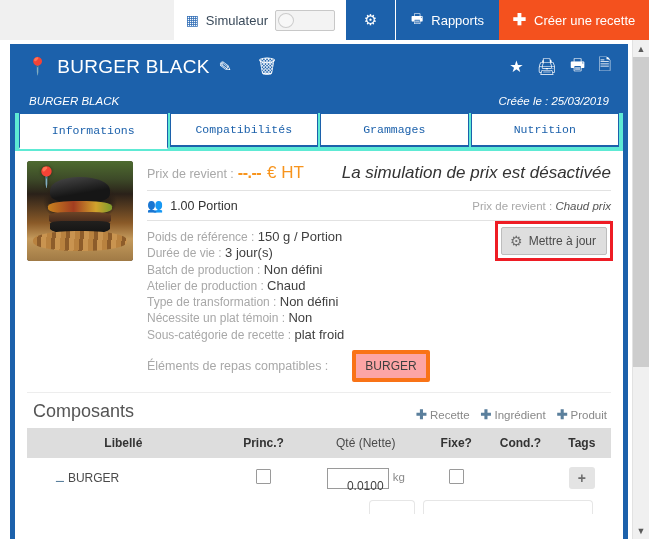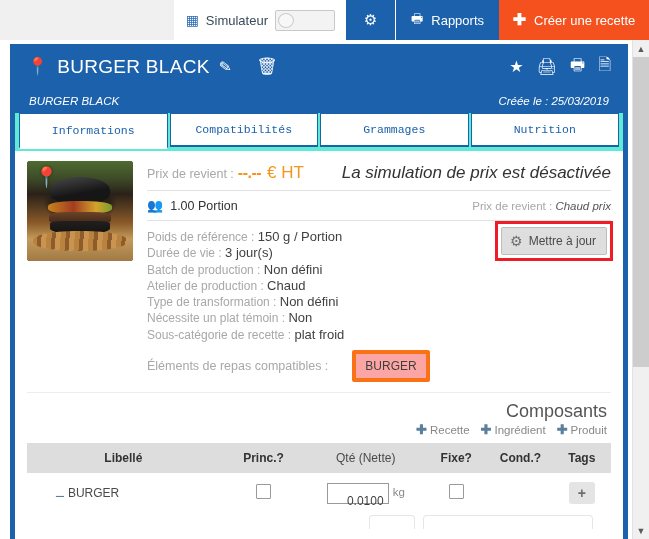--- a/index.html
+++ b/index.html
@@ -220,21 +220,20 @@
     border-radius: 2px;
   }
   .gear-grey { color: #6d6d6d; font-size: 14px; }
 
   
   .comp-head {
     display: flex; align-items: flex-end;
     padding: 8px 4px 6px 6px;
     border-top: 1px solid #ededed;
     margin-top: 10px;
-    flex-direction: column;
   }
   .comp-title { font-size: 18px; color: #555555; }
   .comp-links { margin-left: auto; display: flex; gap: 11px; align-items: center; }
   .comp-link { font-size: 11.5px; color: #888888; display: flex; align-items: center; gap: 3px; }
   .comp-link .pl { color: #5a7f9c; font-size: 13px; font-weight: bold; }
 
   table.comp { width: 100%; border-collapse: collapse; }
   table.comp thead th {
     background: #dddddd; color: #333333;
     font-size: 12px; font-weight: bold;

